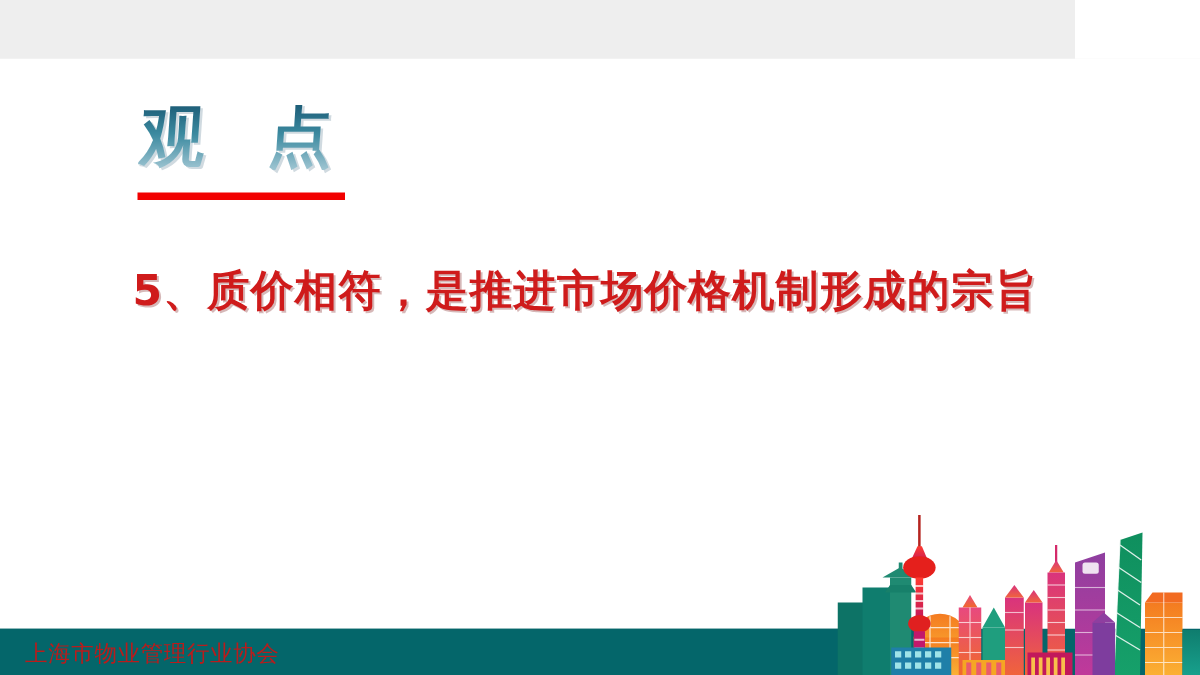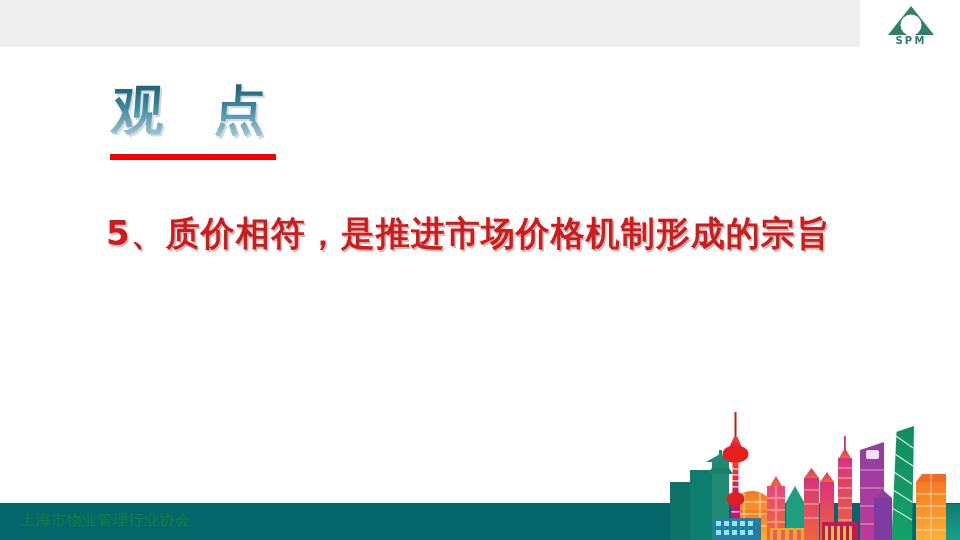--- a/index.html
+++ b/index.html
@@ -79,52 +79,43 @@
     position:absolute;left:0;top:503px;width:686px;height:37px;
     background:#04666a;
   }
   .footerbar-ext{
     position:absolute;left:0;top:503px;width:960px;height:37px;
     background:#04666a;
     z-index:0;
   }
   .footer-text{
     position:absolute;left:20px;top:511px;
-    color:#15803d;
+    color:#b91c1c;
     font-family:"DejaVu Sans","Liberation Sans",sans-serif;
-    font-size:15px;
+    font-size:18px;
     letter-spacing:.5px;
     white-space:nowrap;
     z-index:6;
   }
 
   
   .skyline{
     position:absolute;right:0;bottom:0;width:290px;height:130px;
     z-index:4;
   }
   .skyline svg{display:block;}
 </style>
 </head>
 <body>
 
 <div class="slide">
 
   <div class="topbar"></div>
   <div class="topbar-white"></div>
 
-  <div class="logo">
-    <svg width="66" height="42" viewBox="0 0 66 42" xmlns="http://www.w3.org/2000/svg">
-      <g>
-        <path d="M33 3 L56 32 L10 32 Z" fill="#2e8069"></path>
-        <circle cx="33" cy="22" r="10.5" fill="#ffffff"></circle>
-      </g>
-      <text x="33" y="41" text-anchor="middle" font-family="DejaVu Sans, sans-serif" font-size="10" font-weight="700" letter-spacing="2.2" fill="#2e8069">SPM</text>
-    </svg>
-  </div>
 
   <div class="kicker-shadow">观 点</div>
   <div class="kicker">观 点</div>
   <div class="rule"></div>
 
   <div class="statement">5、质价相符，是推进市场价格机制形成的宗旨</div>
 
   <div class="footerbar-ext"></div>
   <div class="footerbar"></div>
   <div class="footer-text">上海市物业管理行业协会</div>

